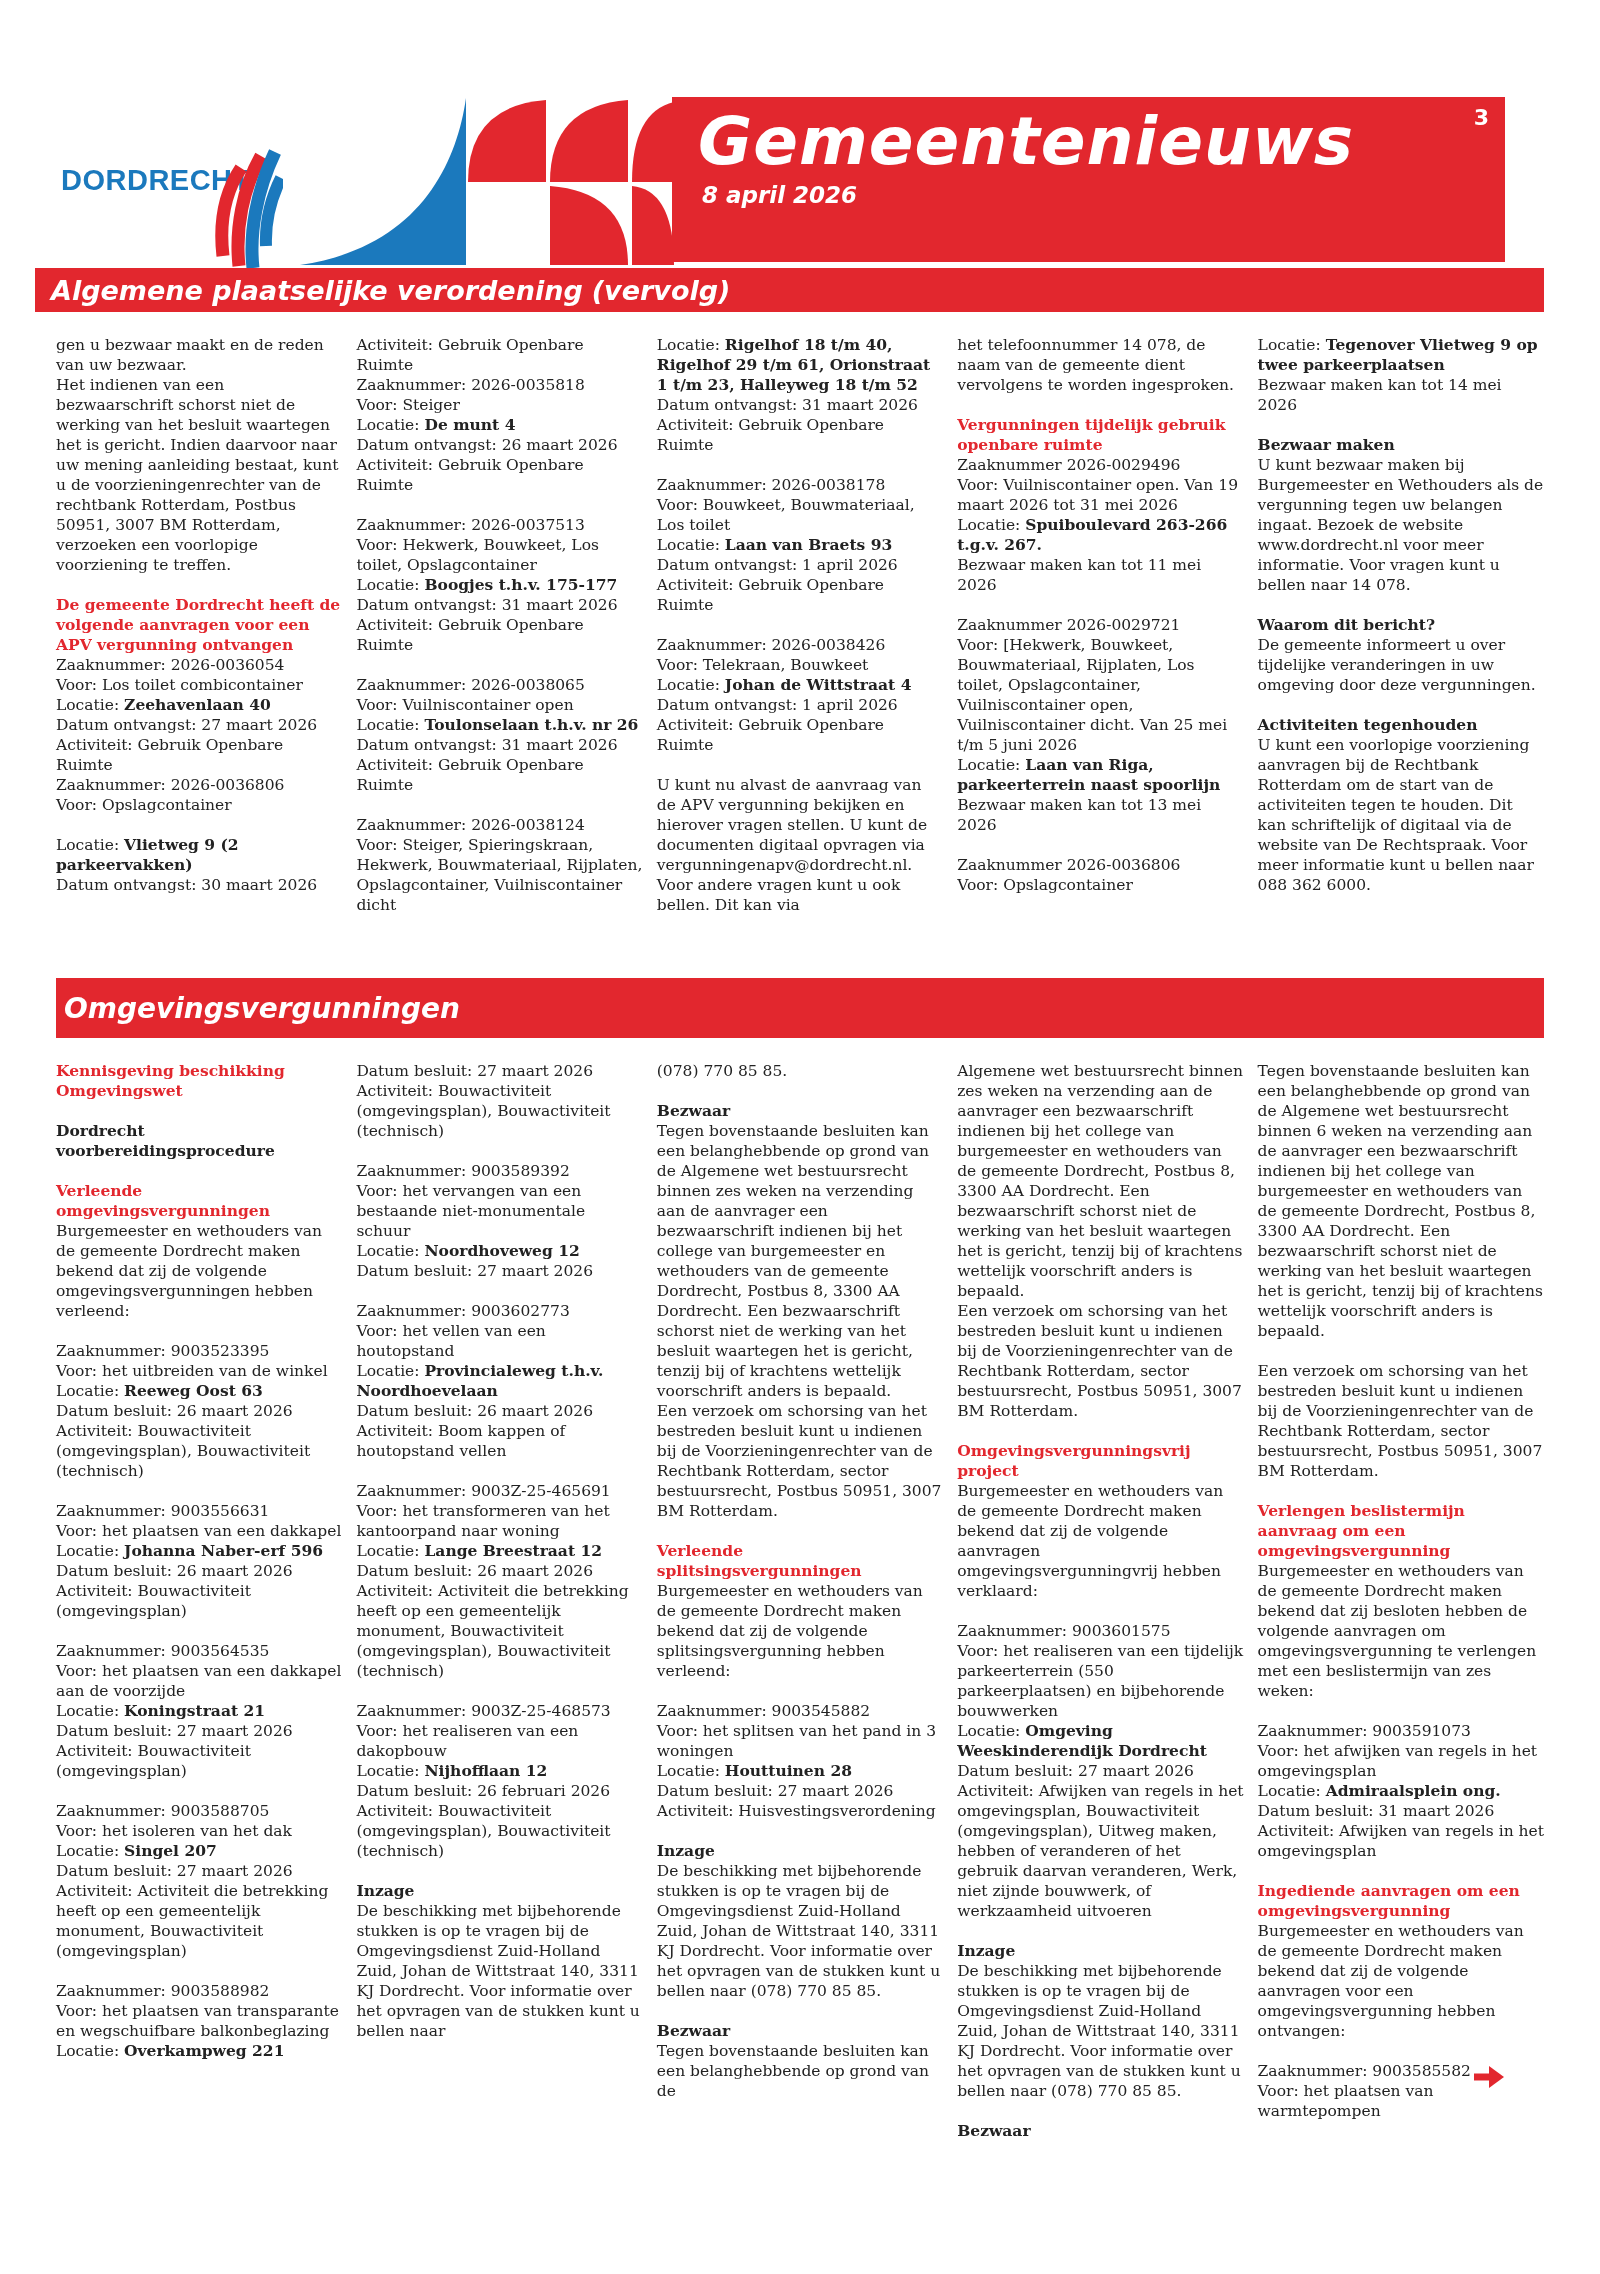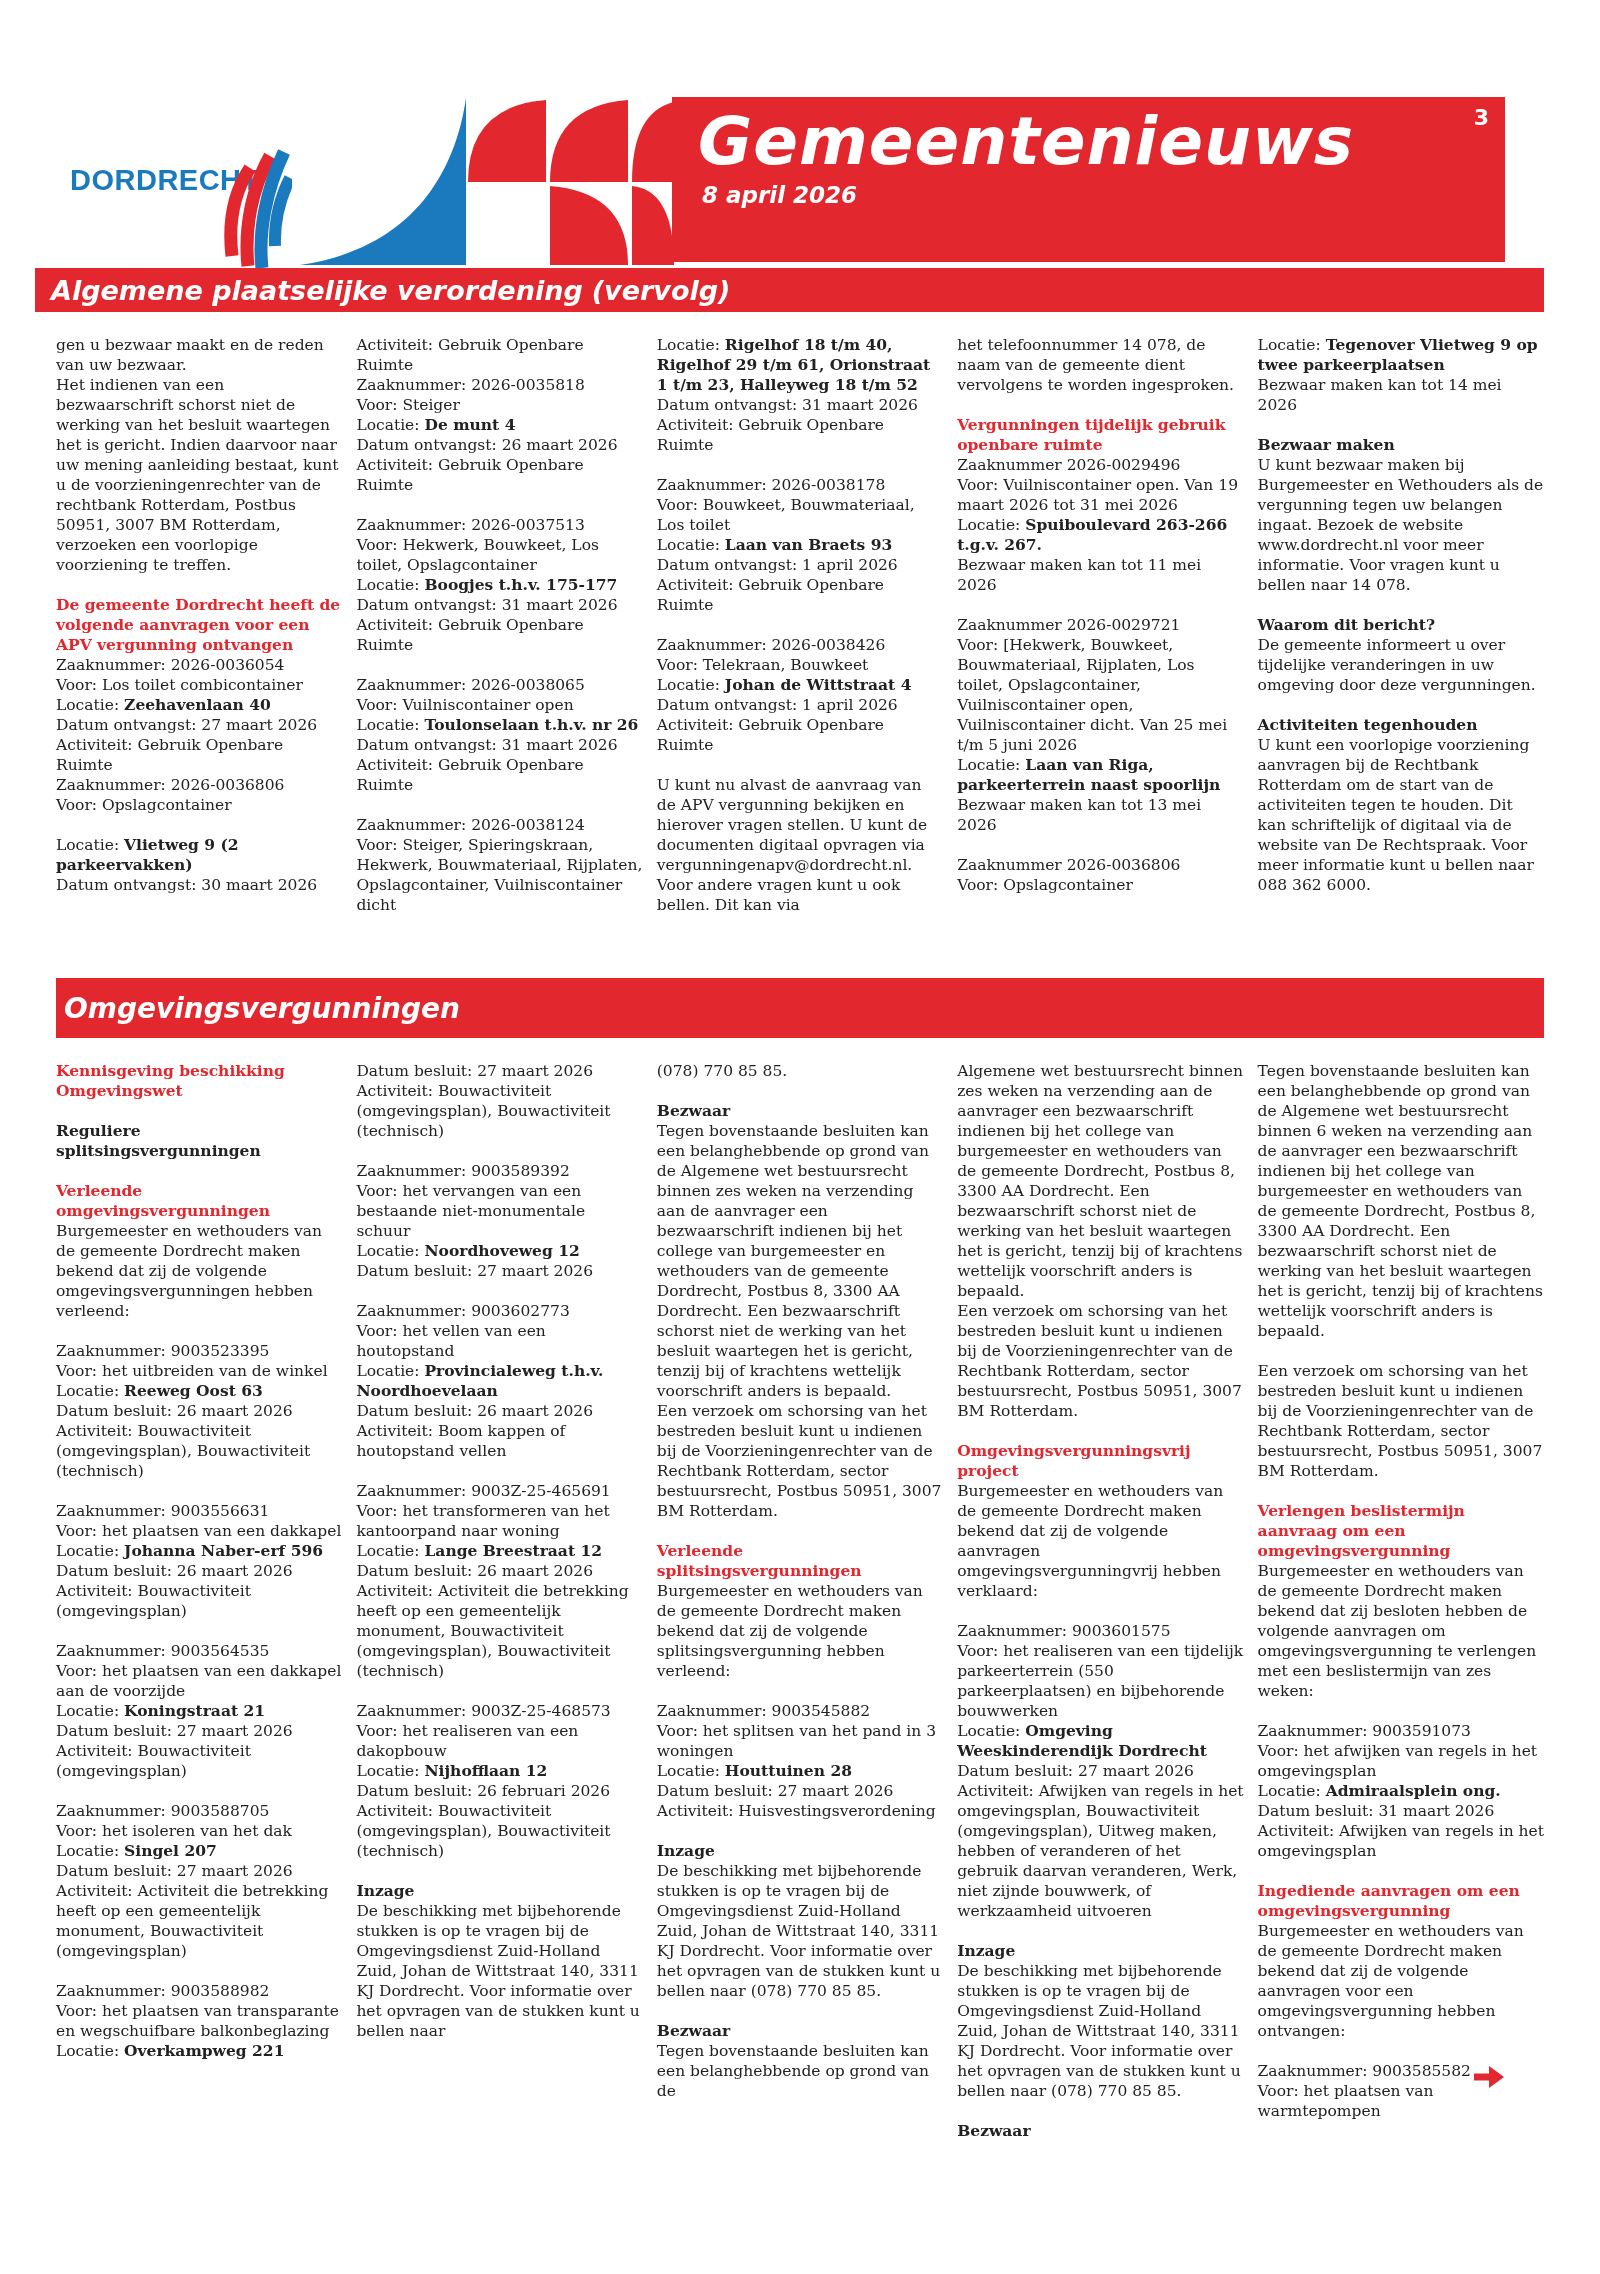--- a/index.html
+++ b/index.html
@@ -7,21 +7,21 @@
     --blue:#1b79bd;
     --ink:#222222;
   }
   html,body{margin:0;padding:0;}
   body{
     width:1600px;height:2274px;background:#ffffff;position:relative;
     font-family:"DejaVu Serif", serif;color:var(--ink);overflow:hidden;
   }
   
   header{position:relative;height:268px;}
-  .brand{position:absolute;left:70px;top:126px;width:230px;height:140px;}
+  .brand{position:absolute;left:61px;top:126px;width:230px;height:140px;}
   .brand-text{
     position:absolute;left:0;top:38px;
     font-family:"Liberation Sans", sans-serif;font-weight:bold;
     font-size:29px;letter-spacing:0.5px;color:var(--blue);text-transform:uppercase;
   }
   .flame{position:absolute;left:150px;top:0;}
   .decor{position:absolute;left:296px;top:98px;}
   .titlebox{
     position:absolute;left:672px;top:97px;width:833px;height:165px;
     background:var(--red);color:#fff;
@@ -186,21 +186,21 @@
   </div>
 
 <div class="banner banner2">
   <span>Omgevingsvergunningen</span>
 </div>
 
 <div class="cols cols2">
     <div class="col">
       <p class="rh">Kennisgeving beschikking Omgevingswet</p>
       <div class="gap"></div>
-      <p class="bh">Reguliere splitsingsvergunningen</p>
+      <p class="bh">Dordrecht voorbereidingsprocedure</p>
       <div class="gap"></div>
       <p class="rh">Verleende omgevingsvergunningen</p>
       <p class="tx">Burgemeester en wethouders van de gemeente Dordrecht maken bekend dat zij de volgende omgevingsvergunningen hebben verleend:</p>
       <div class="gap"></div>
       <p class="tx">Zaaknummer: 9003523395</p>
       <p class="tx">Voor: het uitbreiden van de winkel</p>
       <p class="tx">Locatie: <strong>Reeweg Oost 63</strong></p>
       <p class="tx">Datum besluit: 26 maart 2026</p>
       <p class="tx">Activiteit: Bouwactiviteit (omgevingsplan), Bouwactiviteit (technisch)</p>
       <div class="gap"></div>

